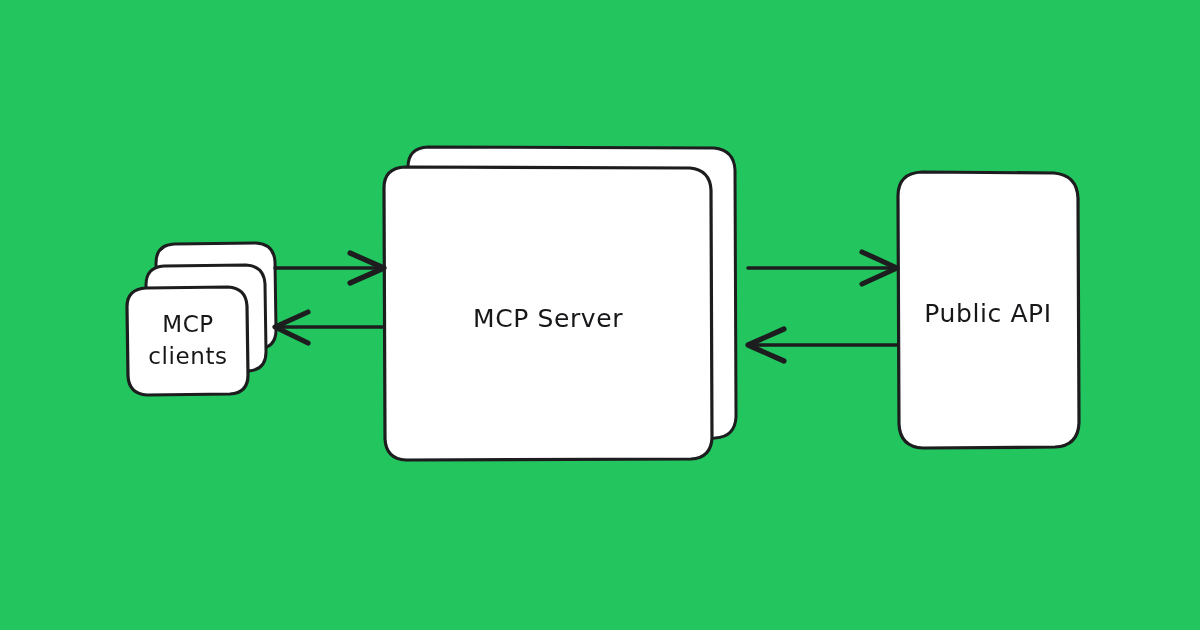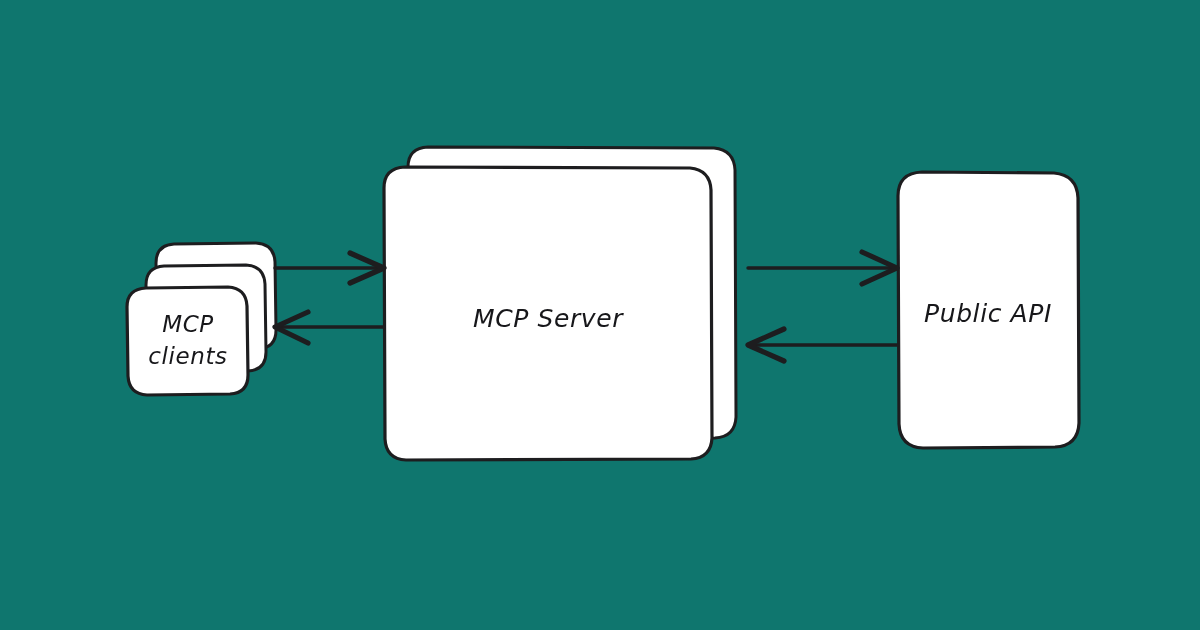--- a/index.html
+++ b/index.html
@@ -11,22 +11,21 @@
   body {
     width: 1200px;
     height: 630px;
     overflow: hidden;
     font-family: "DejaVu Sans", sans-serif;
   }
   #diagram-root {
     position: relative;
     width: 1200px;
     height: 630px;
-    background: #0f766e;
-    font-style: italic;
+    background: #22c55e;
   }
   svg#diagram-canvas {
     position: absolute;
     top: 0;
     left: 0;
     width: 1200px;
     height: 630px;
     display: block;
   }
   .node-shape {

